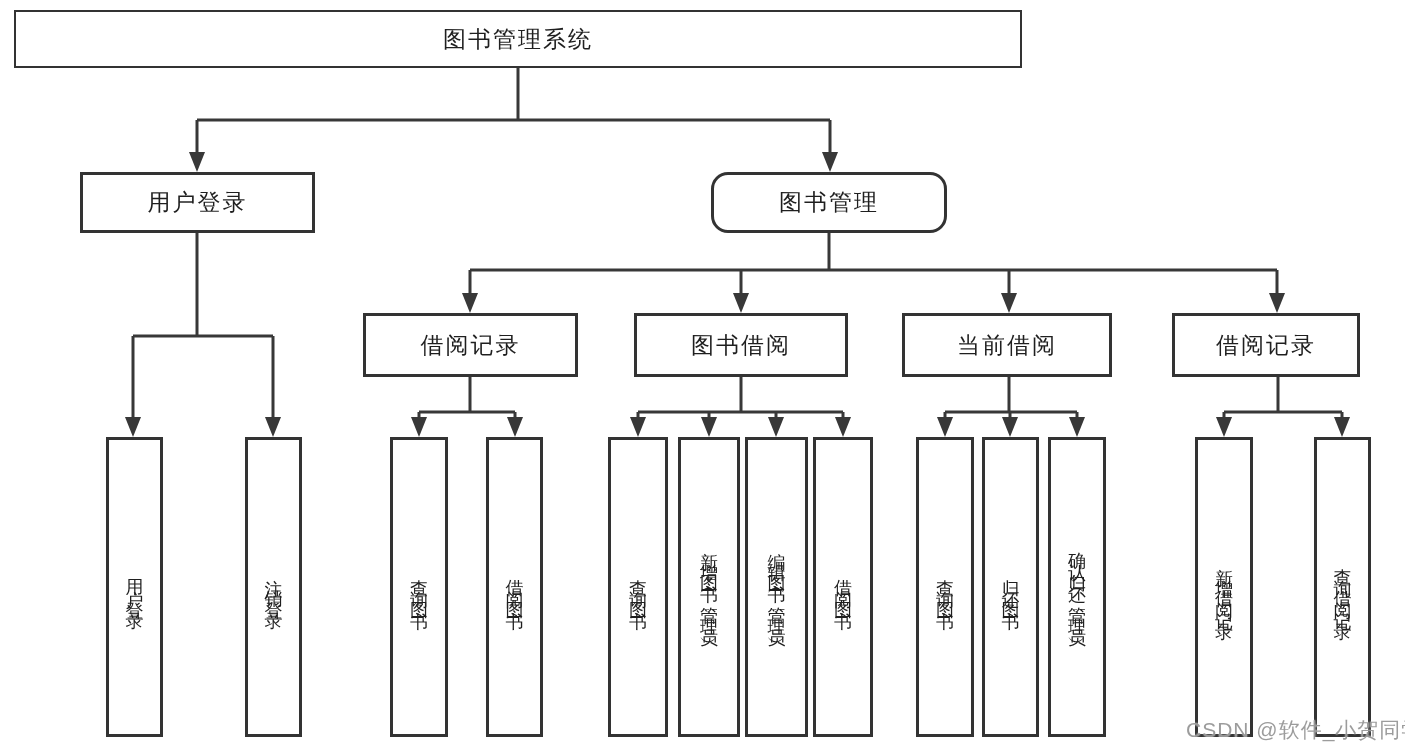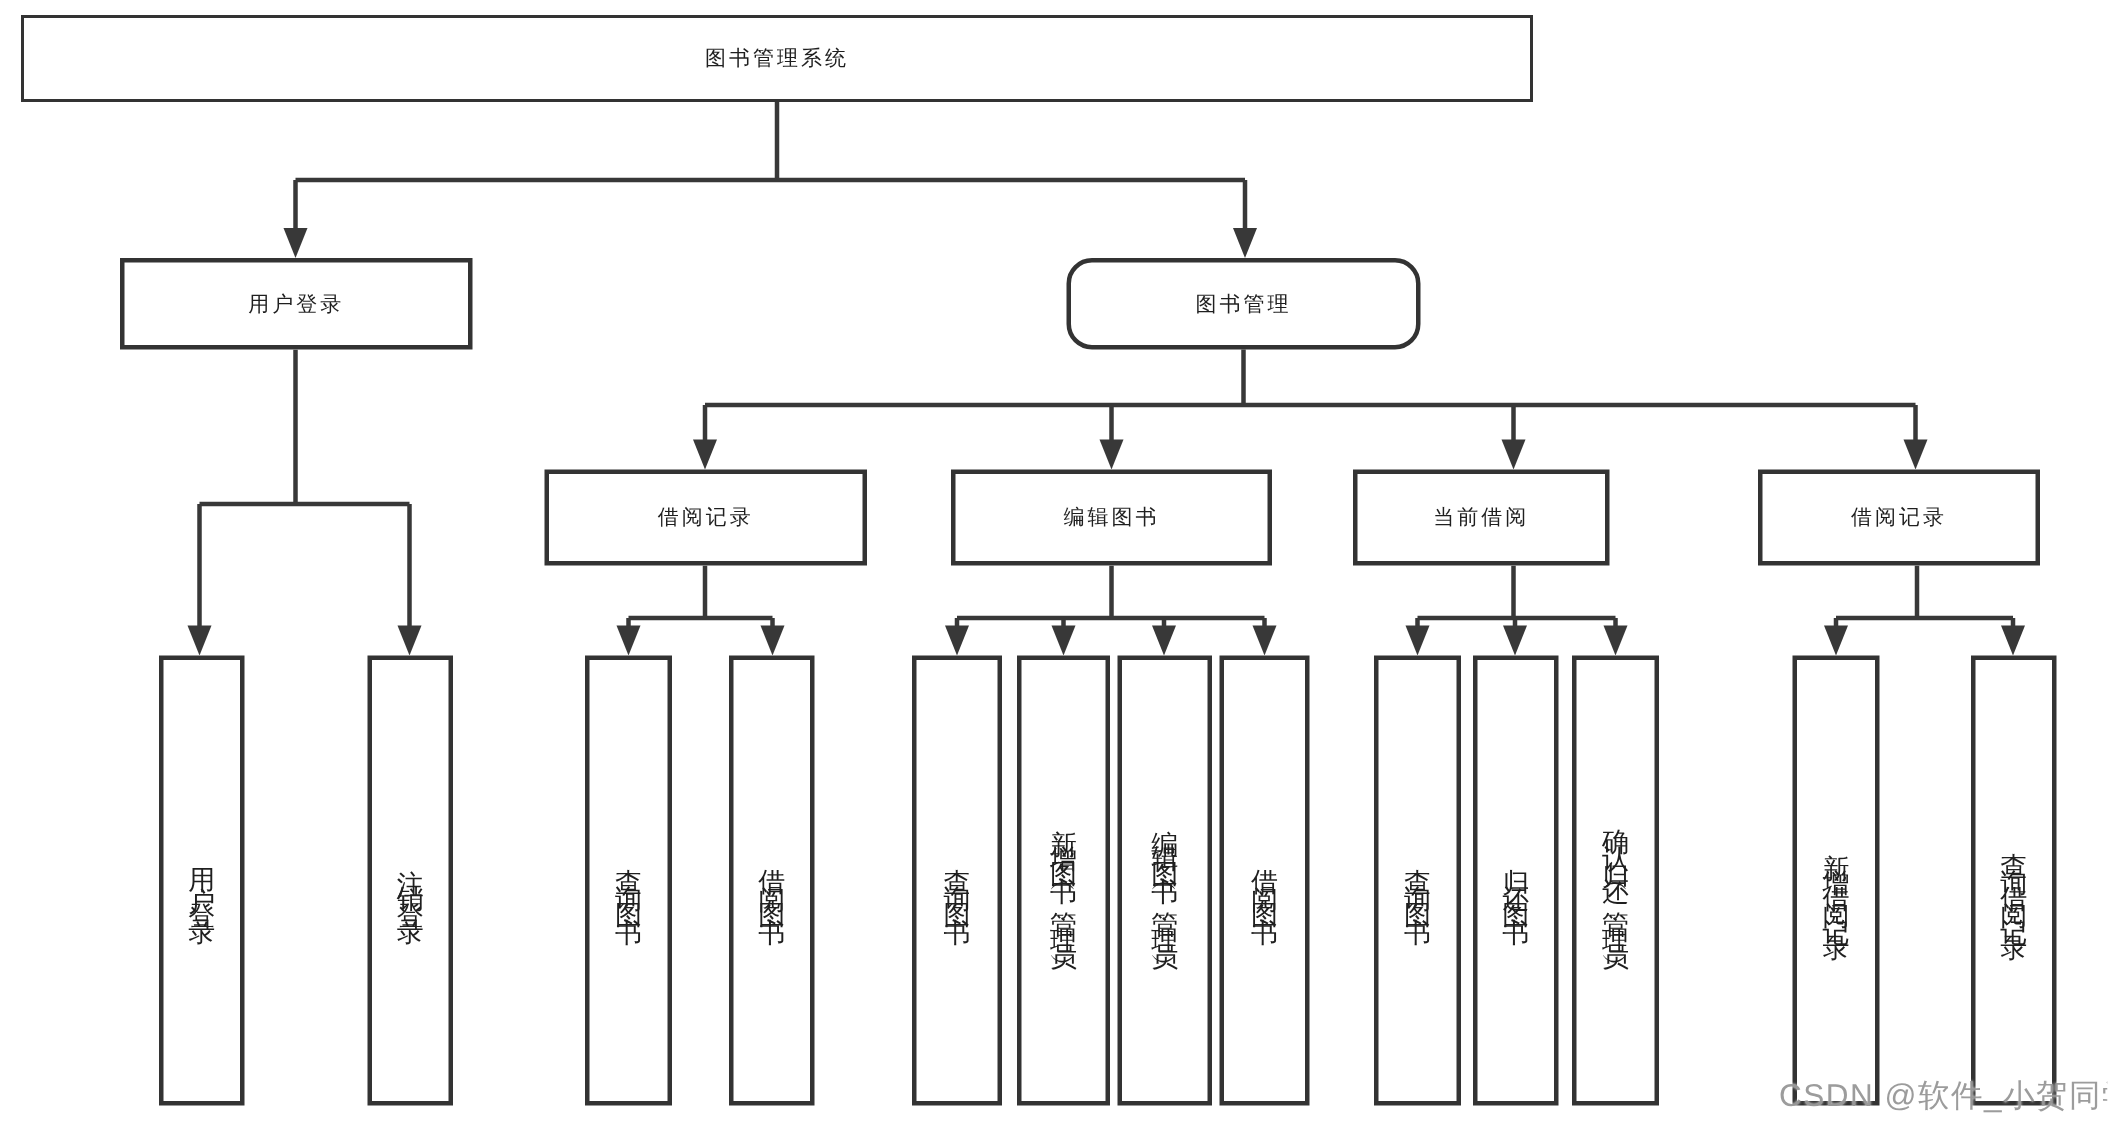--- a/index.html
+++ b/index.html
@@ -27,21 +27,21 @@
     position: absolute;
     box-sizing: border-box;
     background: #ffffff;
     border: 3px solid #333333;
     display: flex;
     align-items: center;
     justify-content: center;
     color: #1f1f1f;
   }
   .hbox span {
-    font-size: 14px;
+    font-size: 23px;
     letter-spacing: 2px;
     white-space: nowrap;
   }
   .root-box {
     border-width: 2.5px;
   }
   .vbox {
     top: 437px;
     height: 300px;
   }
@@ -108,23 +108,23 @@
     <span>用户登录</span>
   </div>
   <div class="box hbox" style="left:711px; top:172px; width:236px; height:61px;border-radius:17px;">
     <span>图书管理</span>
   </div>
 
   <div class="box hbox" style="left:363px; top:313px; width:215px; height:64px;">
     <span>借阅记录</span>
   </div>
   <div class="box hbox" style="left:634px; top:313px; width:214px; height:64px;">
-    <span>编辑图书</span>
+    <span>图书借阅</span>
   </div>
-  <div class="box hbox" style="left:902px; top:313px; width:171px; height:64px;">
+  <div class="box hbox" style="left:902px; top:313px; width:210px; height:64px;">
     <span>当前借阅</span>
   </div>
   <div class="box hbox" style="left:1172px; top:313px; width:188px; height:64px;">
     <span>借阅记录</span>
   </div>
 
   <div class="box vbox" style="left:106px; width:57px;">
     <span>用户登录</span>
   </div>
   <div class="box vbox" style="left:245px; width:57px;">

